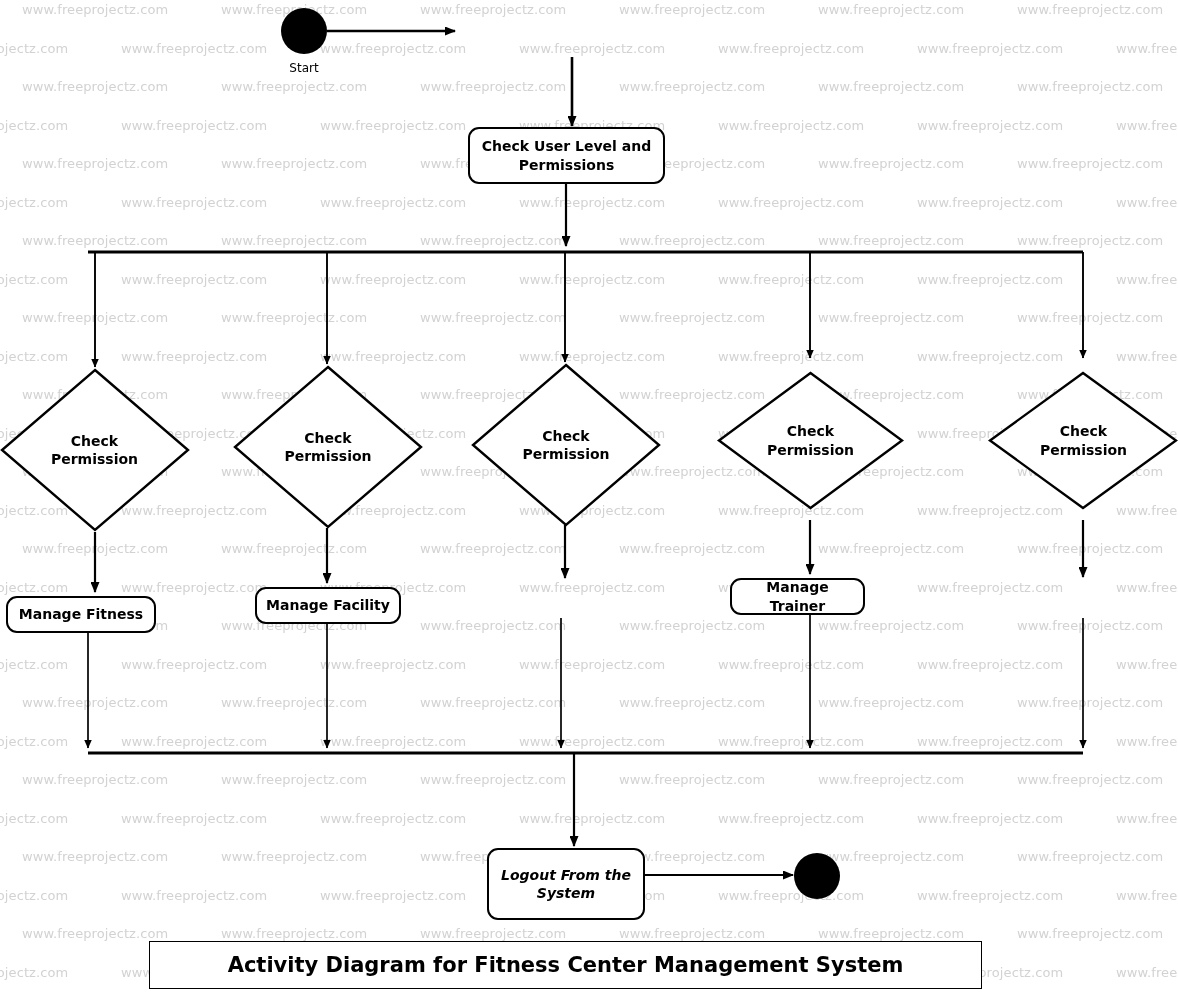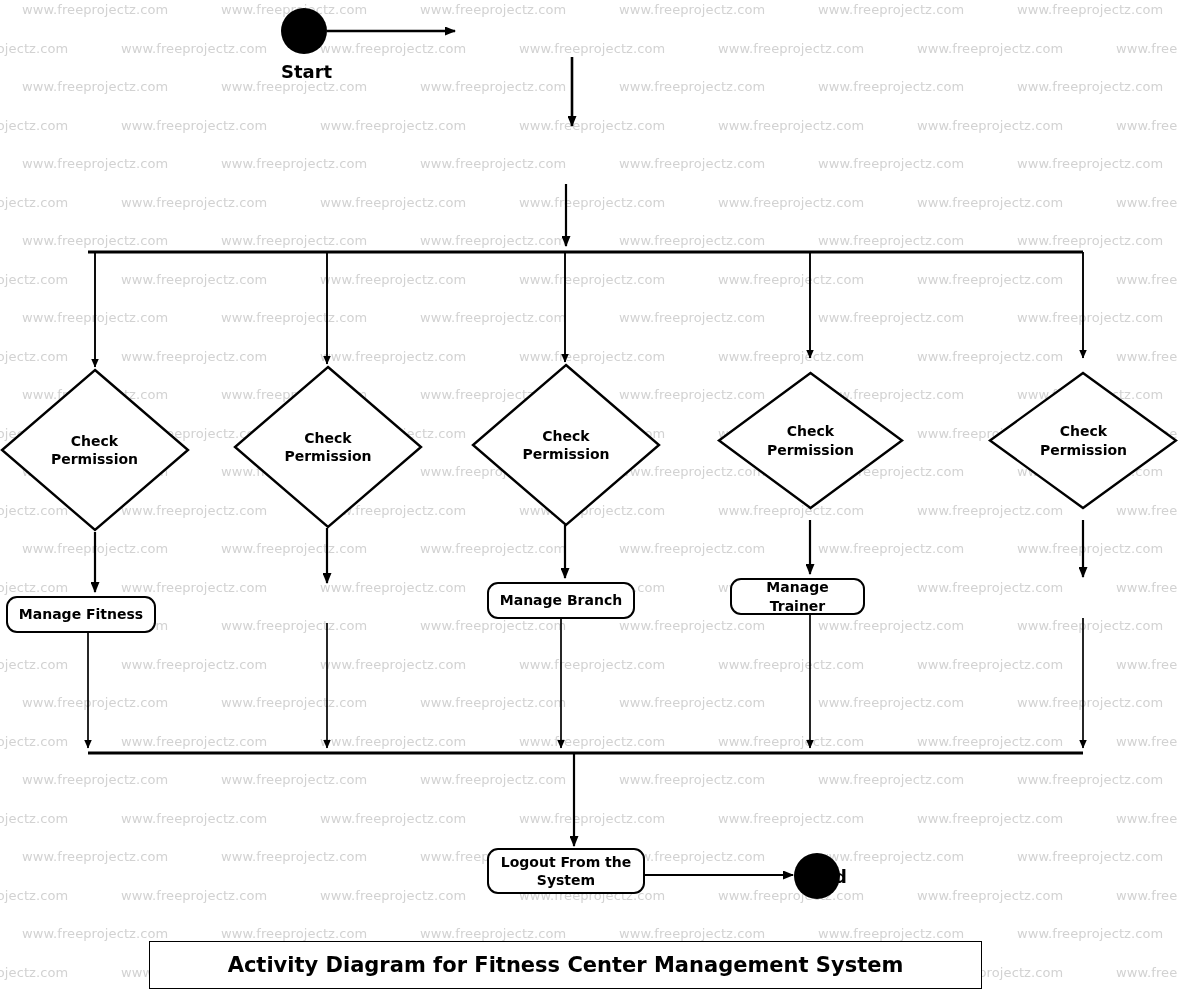--- a/index.html
+++ b/index.html
@@ -112,22 +112,22 @@
   
   .node-dot {
     position: absolute;
     background: #000000;
     border-radius: 50%;
     z-index: 4;
   }
   .node-caption {
     position: absolute;
     font-family: "DejaVu Sans", "Liberation Sans", sans-serif;
-    font-size: 18px;
-    font-weight: bold;
+    font-size: 12px;
+    font-weight: normal;
     color: #000000;
     white-space: nowrap;
     z-index: 4;
   }
 
   
   #title-bar {
     position: absolute;
     box-sizing: border-box;
     border: 1.5px solid #000000;
@@ -364,20 +364,23 @@
 
       <path d="M574,753 L574,846" stroke="#000" stroke-width="2.2" fill="none" marker-end="url(#ah)"></path>
 
       <path d="M645,875 L793,875" stroke="#000" stroke-width="1.9" fill="none" marker-end="url(#ah)"></path>
     </svg>
 
     <div class="node-dot" style="left:281px; top:8px; width:46px; height:46px;"></div>
     <div class="node-caption" style="left:281px; top:61px; width:46px; text-align:center;">Start</div>
 
 
+    <div class="activity" style="left:468px; top:127px; width:197px; height:57px;">
+      <span class="lbl">Check User Level and Permissions</span>
+    </div>
 
     <div class="decision" style="left:-1px; top:368px; width:191px; height:164px;">
       <svg width="191" height="164" viewBox="0 0 191 164" xmlns="http://www.w3.org/2000/svg">
         <polygon points="96,2 189,82 96,162 3,82" fill="#fff" stroke="#000" stroke-width="2.4"></polygon>
       </svg>
       <div class="dlbl">
         <span><span>Check</span><br><span>Permission</span></span>
       </div>
     </div>
 
@@ -414,31 +417,31 @@
       </svg>
       <div class="dlbl">
         <span><span>Check</span><br><span>Permission</span></span>
       </div>
     </div>
 
     <div class="activity" style="left:6px; top:596px; width:150px; height:37px;">
       <span class="lbl">Manage Fitness</span>
     </div>
 
-
-    <div class="activity" style="left:487px; top:582px; width:148px; height:37px;">
-      <span class="lbl">Manage Branch</span>
-    </div>
+    <div class="activity" style="left:255px; top:587px; width:146px; height:37px;">
+      <span class="lbl">Manage Facility</span>
+    </div>
+
 
     <div class="activity" style="left:730px; top:578px; width:135px; height:37px;">
       <span class="lbl">Manage Trainer</span>
     </div>
 
 
-    <div class="activity" style="left:487px; top:848px; width:158px; height:46px;">
+    <div class="activity" style="left:487px; top:848px; width:158px; height:72px;font-style:italic;">
       <span class="lbl">Logout From the System</span>
     </div>
 
     <div class="node-dot" style="left:794px; top:853px; width:46px; height:46px;"></div>
     <div class="node-caption" style="left:809px; top:866px;">End</div>
 
     <div id="title-bar" style="left:149px; top:941px; width:833px; height:48px;">
       <span class="ttl">Activity Diagram for Fitness Center Management System</span>
     </div>
 

